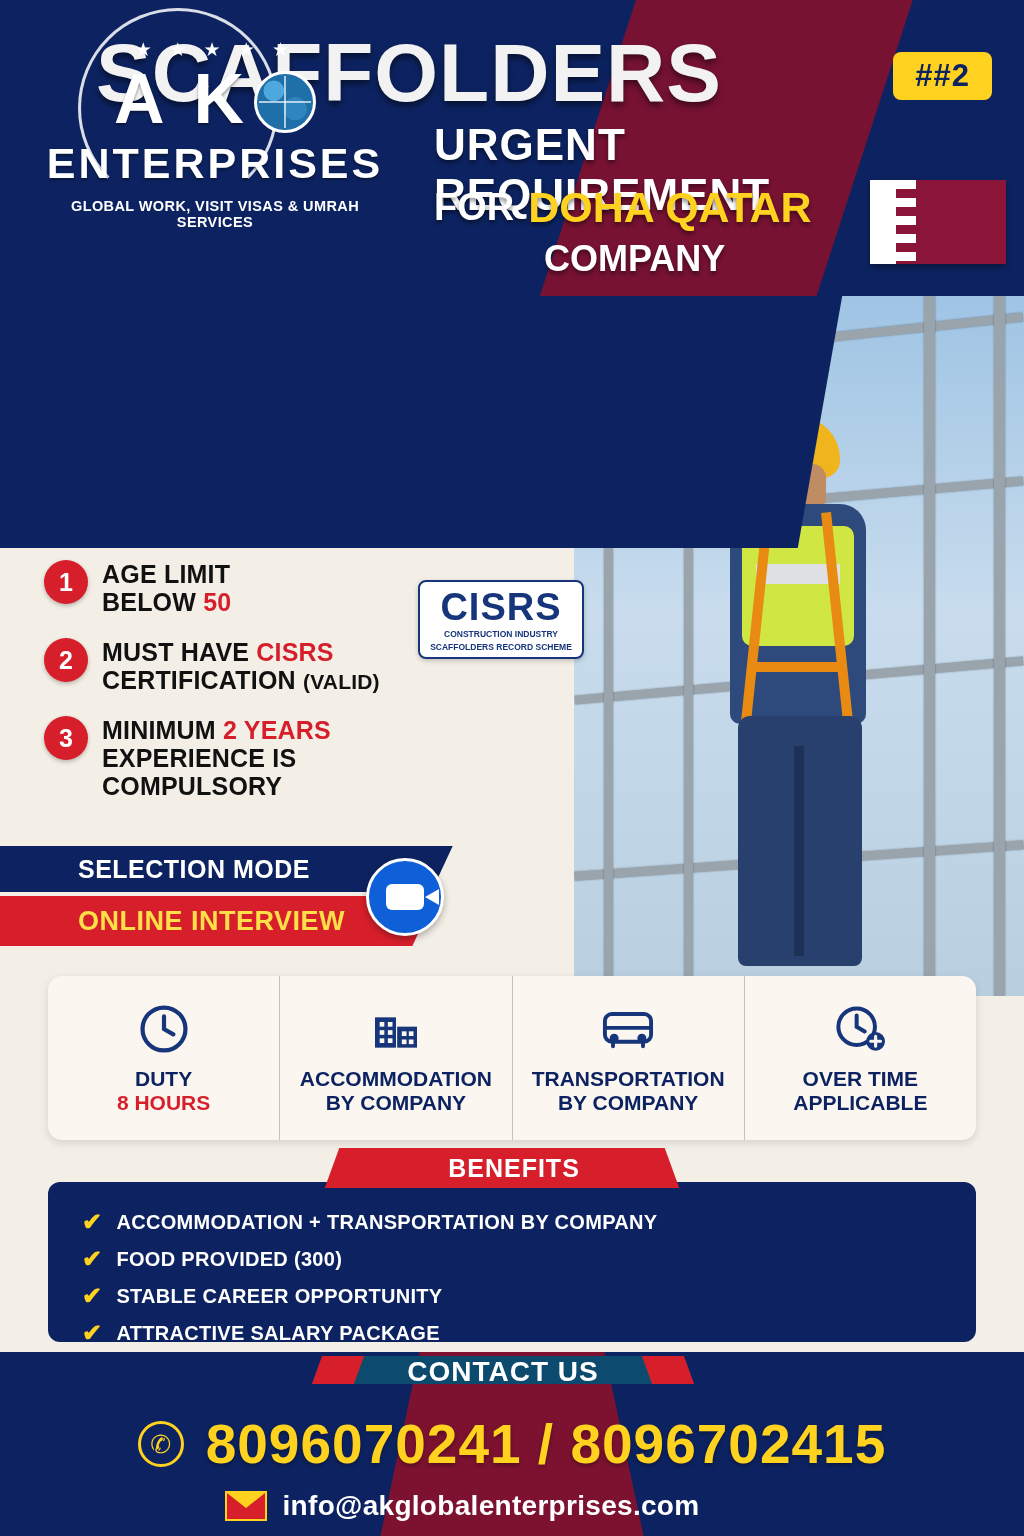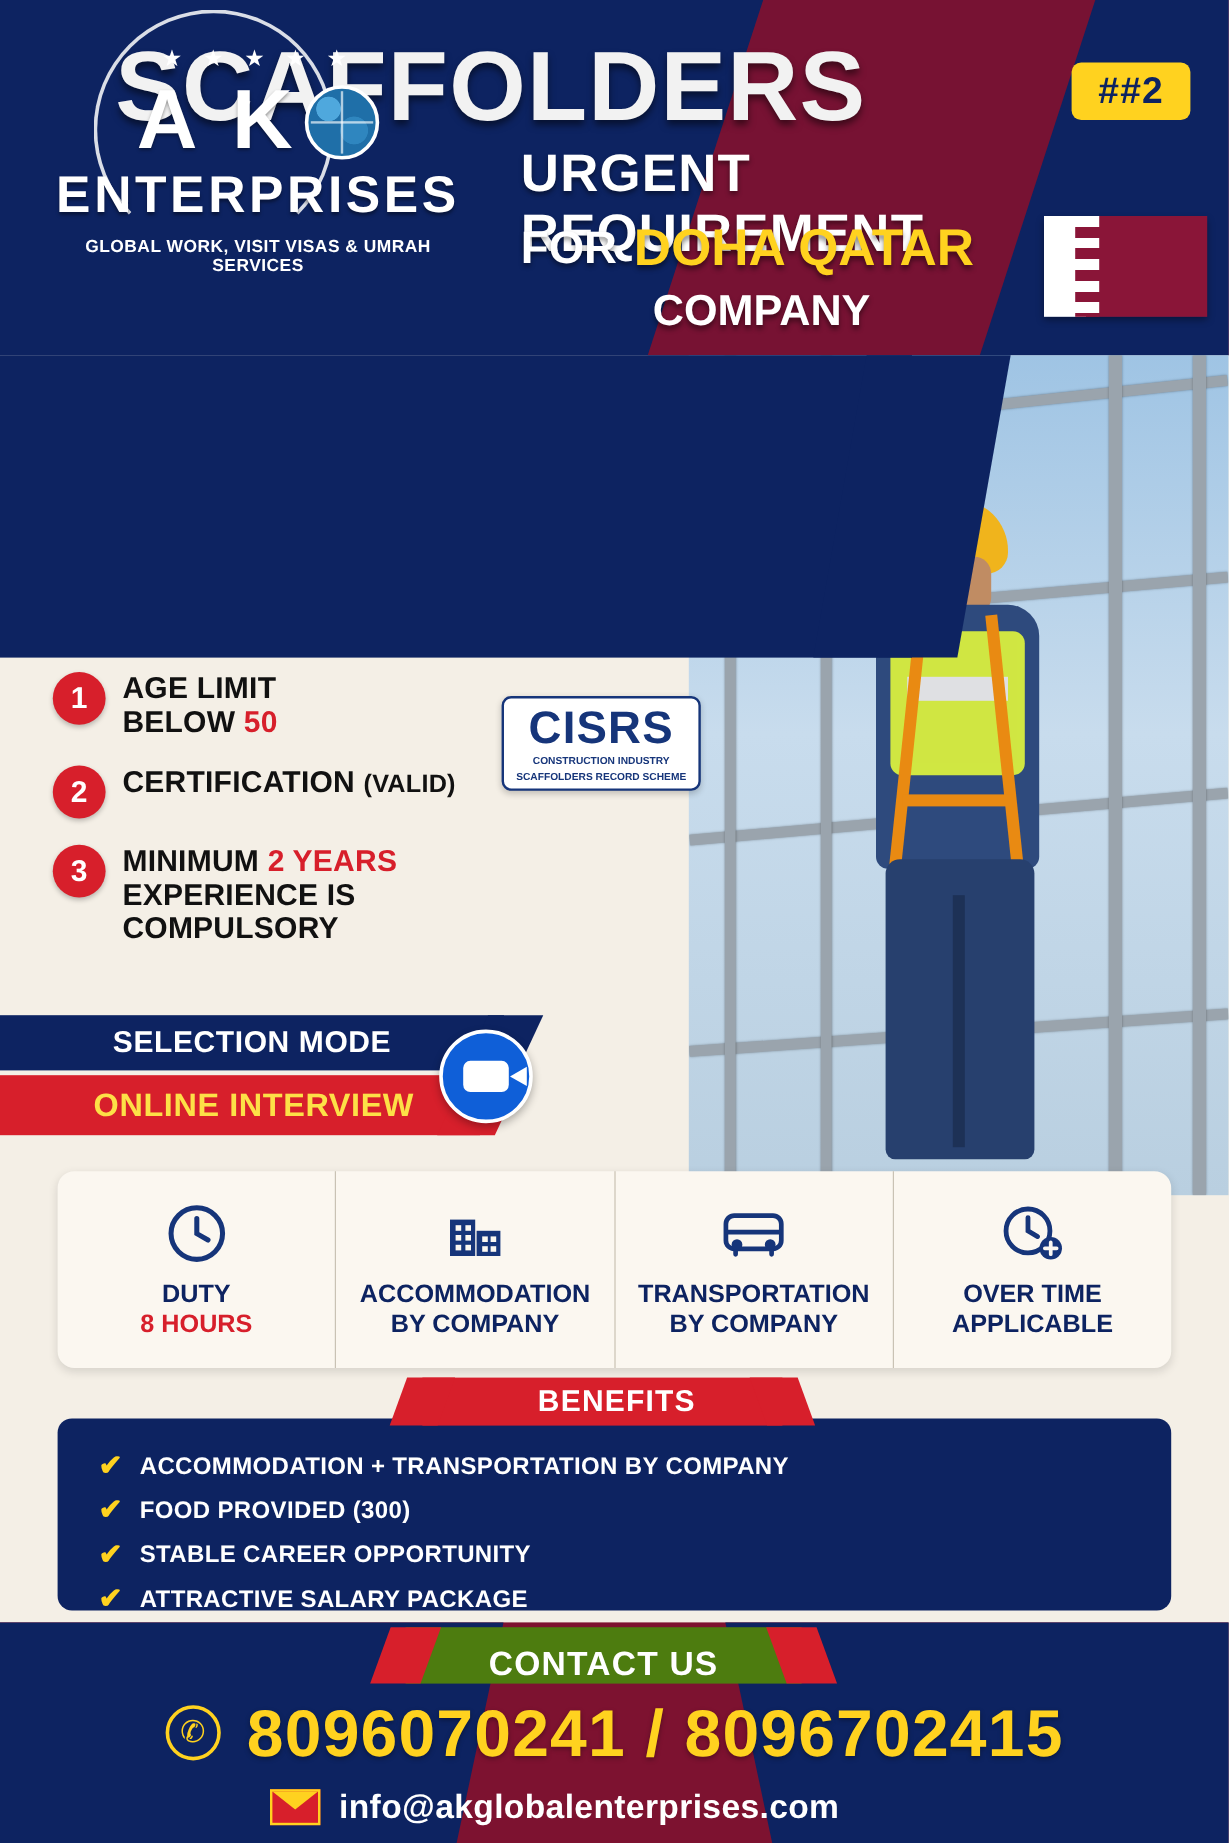--- a/index.html
+++ b/index.html
@@ -246,21 +246,21 @@
     background:#0d2361; transform:skewX(-25deg);
   }
   .sel-red{
     position:relative; width:400px; height:50px; background:#d71f2b; margin-top:4px;
     display:flex; align-items:center; padding-left:78px;
   }
   .sel-red::after{
     content:""; position:absolute; right:-24px; top:0; width:48px; height:100%;
     background:#d71f2b; transform:skewX(-25deg);
   }
-  .sel-blue span{ color:#fff; font-size:25px; font-weight:bold; letter-spacing:.5px;margin-left:16px; }
+  .sel-blue span{ color:#fff; font-size:25px; font-weight:bold; letter-spacing:.5px; }
   .sel-red span{ color:#fde047; font-size:27px; font-weight:bold; letter-spacing:.5px; }
   .zoom-icon{
     position:absolute; left:366px; top:12px; width:78px; height:78px; border-radius:50%;
     background:#0f5fd8; display:flex; align-items:center; justify-content:center;
     box-shadow:0 3px 7px rgba(0,0,0,.3); border:3px solid #fff; z-index:7;
   }
   .cam{
     position:relative; width:38px; height:26px; background:#fff; border-radius:6px;
   }
   .cam::after{
@@ -316,22 +316,22 @@
   }
   .contact-band::before{
     content:""; position:absolute; left:-60px; top:0; width:460px; height:100%;
     background:#0d2361; transform:skewX(-12deg);
   }
   .contact-band::after{
     content:""; position:absolute; right:-60px; top:0; width:460px; height:100%;
     background:#0d2361; transform:skewX(12deg);
   }
   .contact-tab{
-    position:absolute; left:338px; top:1356px; width:330px; height:47px;
-    background:#4d7c0f; display:flex; align-items:flex-end; justify-content:center;
+    position:absolute; left:338px; top:1356px; width:330px; height:28px;
+    background:#0c4a6e; display:flex; align-items:flex-start; justify-content:center;
     color:#fff; font-size:28px; font-weight:bold; letter-spacing:1px; z-index:5;
   }
   .contact-tab::before{
     content:""; position:absolute; left:-21px; top:0; width:42px; height:100%;
     background:#d71f2b; transform:skewX(-20deg);
   }
   .contact-tab::after{
     content:""; position:absolute; right:-21px; top:0; width:42px; height:100%;
     background:#d71f2b; transform:skewX(20deg);
   }
@@ -420,20 +420,21 @@
     <div class="req">
       <div class="req-num">1</div>
       <div class="req-text">
         <div>AGE LIMIT</div>
         <div><span>BELOW </span><span class="red">50</span></div>
       </div>
     </div>
     <div class="req">
       <div class="req-num">2</div>
       <div class="req-text">
+        <div><span>MUST HAVE </span><span class="red">CISRS</span></div>
         <div><span>CERTIFICATION </span><span class="small">(VALID)</span></div>
       </div>
     </div>
     <div class="req">
       <div class="req-num">3</div>
       <div class="req-text">
         <div><span>MINIMUM </span><span class="red">2 YEARS</span></div>
         <div>EXPERIENCE IS</div>
         <div>COMPULSORY</div>
       </div>

